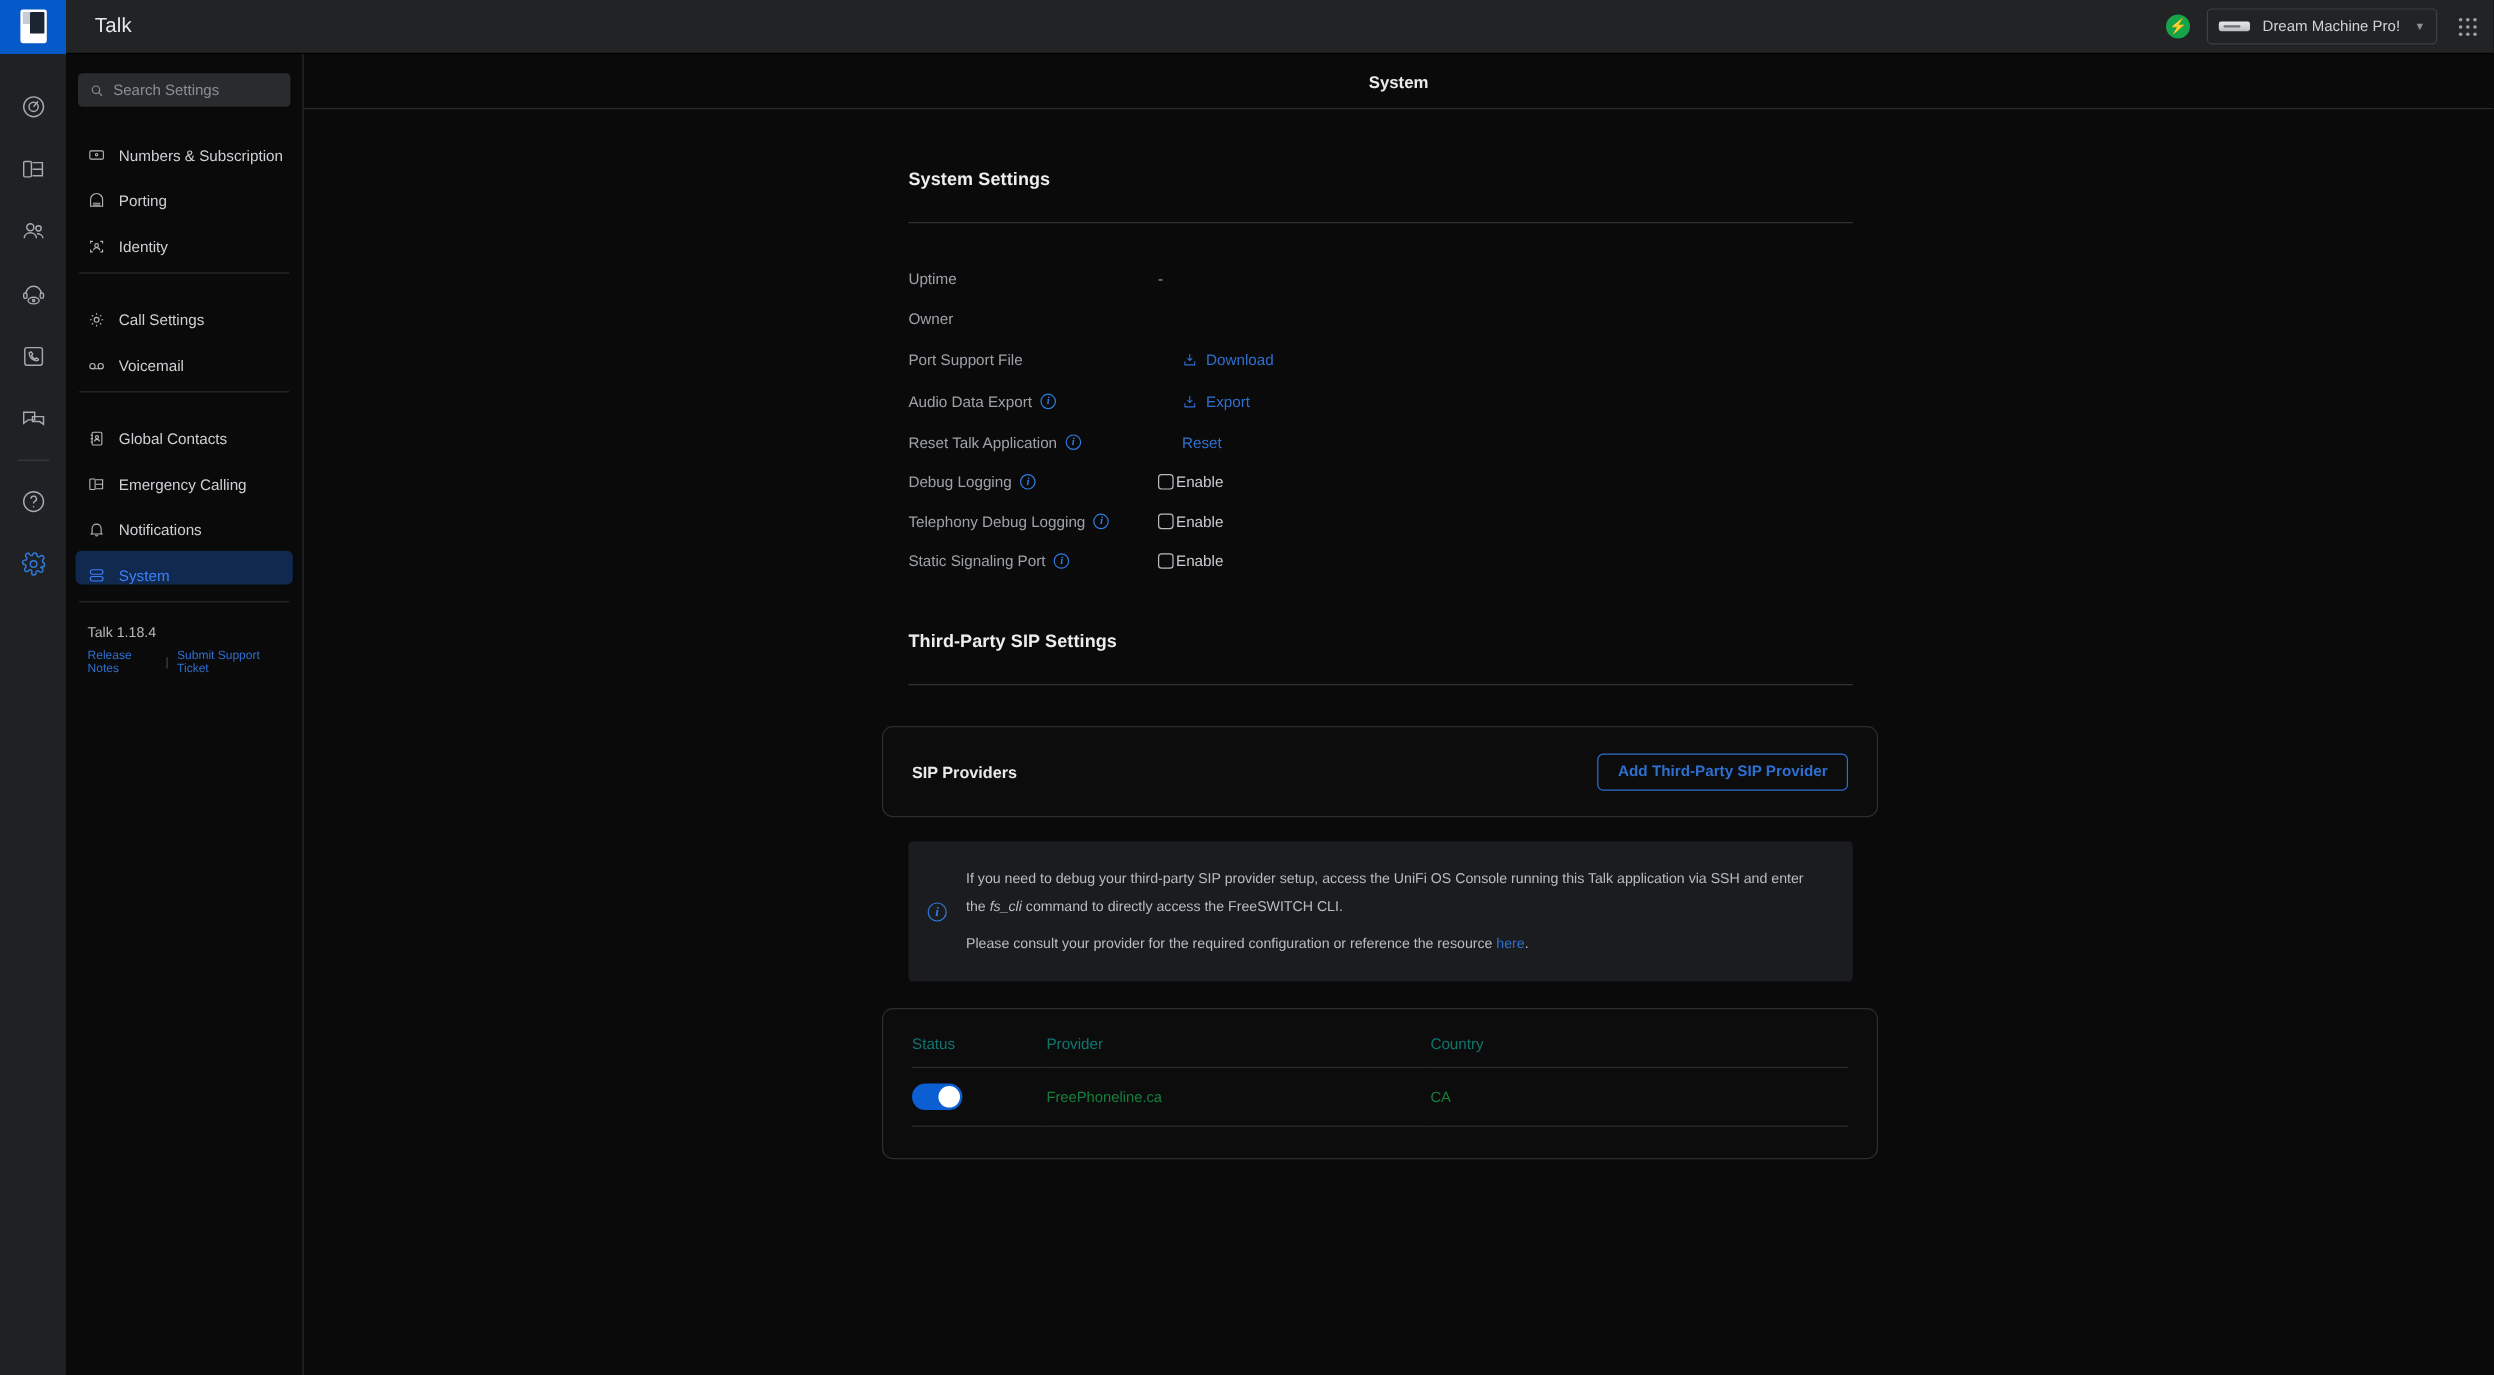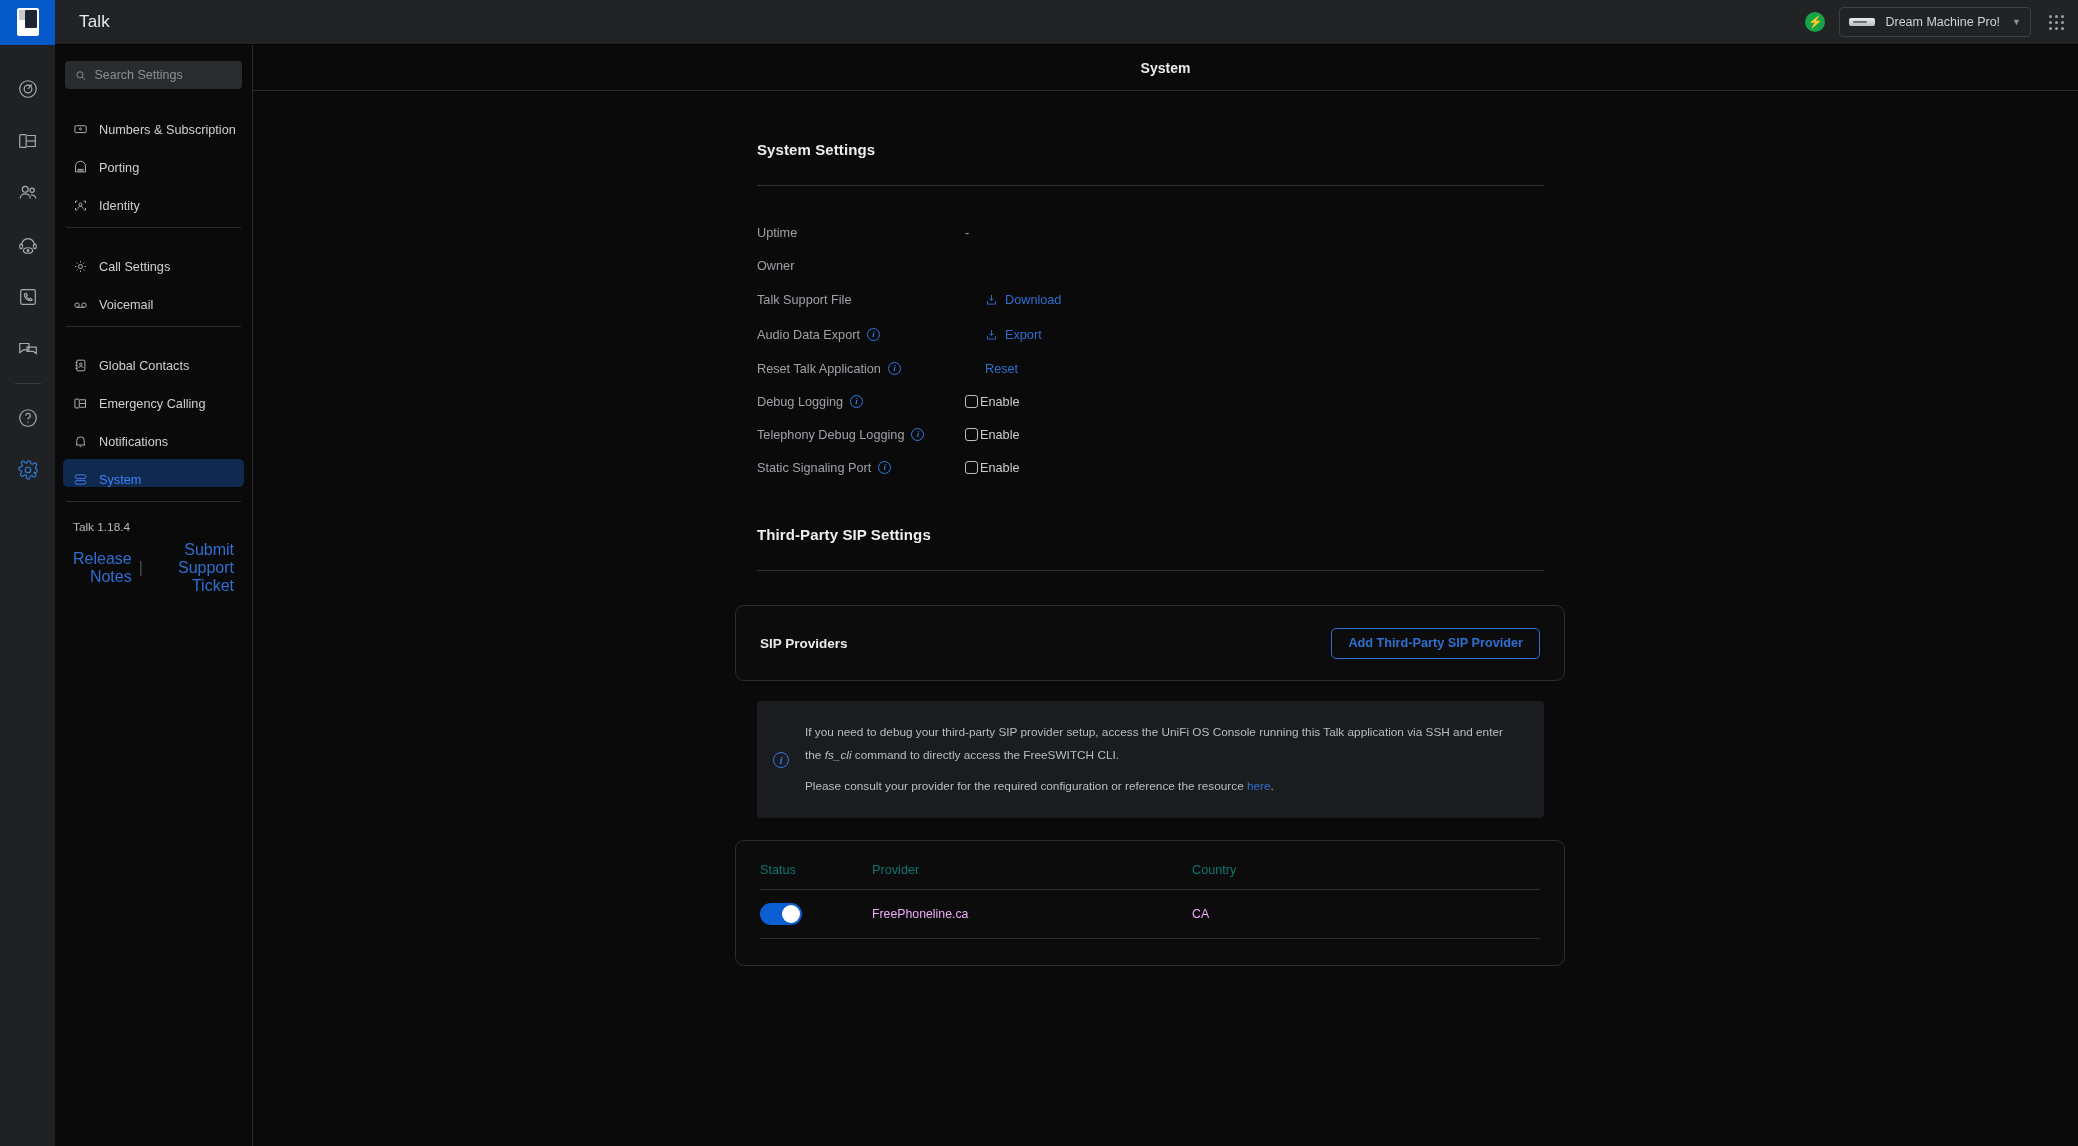--- a/index.html
+++ b/index.html
@@ -111,22 +111,22 @@
   .nav-item .nico { color: #b4b8bd; display: flex; width: 15px; justify-content: center; }
   .nav-item.active { background: #11284f; color: #3b82f6; }
   .nav-item.active .nico { color: #3b82f6; }
   .nav-sep { height: 1px; background: #2a2b2e; margin: 14px 11px 18px 11px; }
   .version {
     padding: 0 18px; margin-top: 0;
     color: #b6b9bd; font-size: 11.8px;
   }
   .version-links {
     padding: 0 18px; margin-top: 7px;
-    font-size: 16px; color: #4a4d52;
-    display: flex; align-items: center; gap: 7px; text-align: right;
+    font-size: 10px; color: #4a4d52;
+    display: flex; align-items: center; gap: 7px;
   }
   .version-links a { color: #2f6fd0; text-decoration: none; }
 
   
   .main {
     position: absolute; top: 45px; left: 253px;
     width: 1825px; height: 1101px; background: #0a0a0a;
     overflow: hidden;
   }
   .page-head {
@@ -209,21 +209,21 @@
     width: 830px; margin-left: -22px;
     border: 1px solid #2b2d31; border-radius: 9px; background: #0c0c0d;
     margin-top: 22px; padding: 22px 24px 26px 24px;
   }
   table { width: 100%; border-collapse: collapse; }
   th {
     text-align: left; color: #0f766e; font-size: 12.7px; font-weight: 400;
     padding-bottom: 12px; border-bottom: 1px solid #2b2d31;
   }
   td {
-    color: #f0abfc; font-size: 12.3px; padding: 13px 0 13px 0;
+    color: #15803d; font-size: 12.3px; padding: 13px 0 13px 0;
     border-bottom: 1px solid #2b2d31;
   }
   th.c-status, td.c-status { width: 112px; }
   th.c-provider, td.c-provider { width: 320px; }
   .toggle {
     width: 42px; height: 22px; border-radius: 11px; background: #0b5fd3;
     position: relative; display: block; cursor: pointer;
   }
   .toggle .knob {
     position: absolute; right: 2px; top: 2px;
@@ -463,21 +463,21 @@
 
         <div class="row" style="min-height:33px">
           <div class="label">
             <span>Owner</span>
           </div>
           <div class="value"></div>
         </div>
 
         <div class="row" style="min-height:35px">
           <div class="label">
-            <span>Talk Support File</span>
+            <span>Port Support File</span>
           </div>
           <a class="link" href="#">
             <svg width="13" height="13" viewBox="0 0 24 24" fill="none" stroke="currentColor" stroke-width="1.7">
               <path d="M12 3.5v10M8.2 10l3.8 3.8L15.8 10"></path>
                 <path d="M4.5 15v5.5h15V15"></path>
             </svg>
             <span>Download</span>
           </a>
         </div>
 

